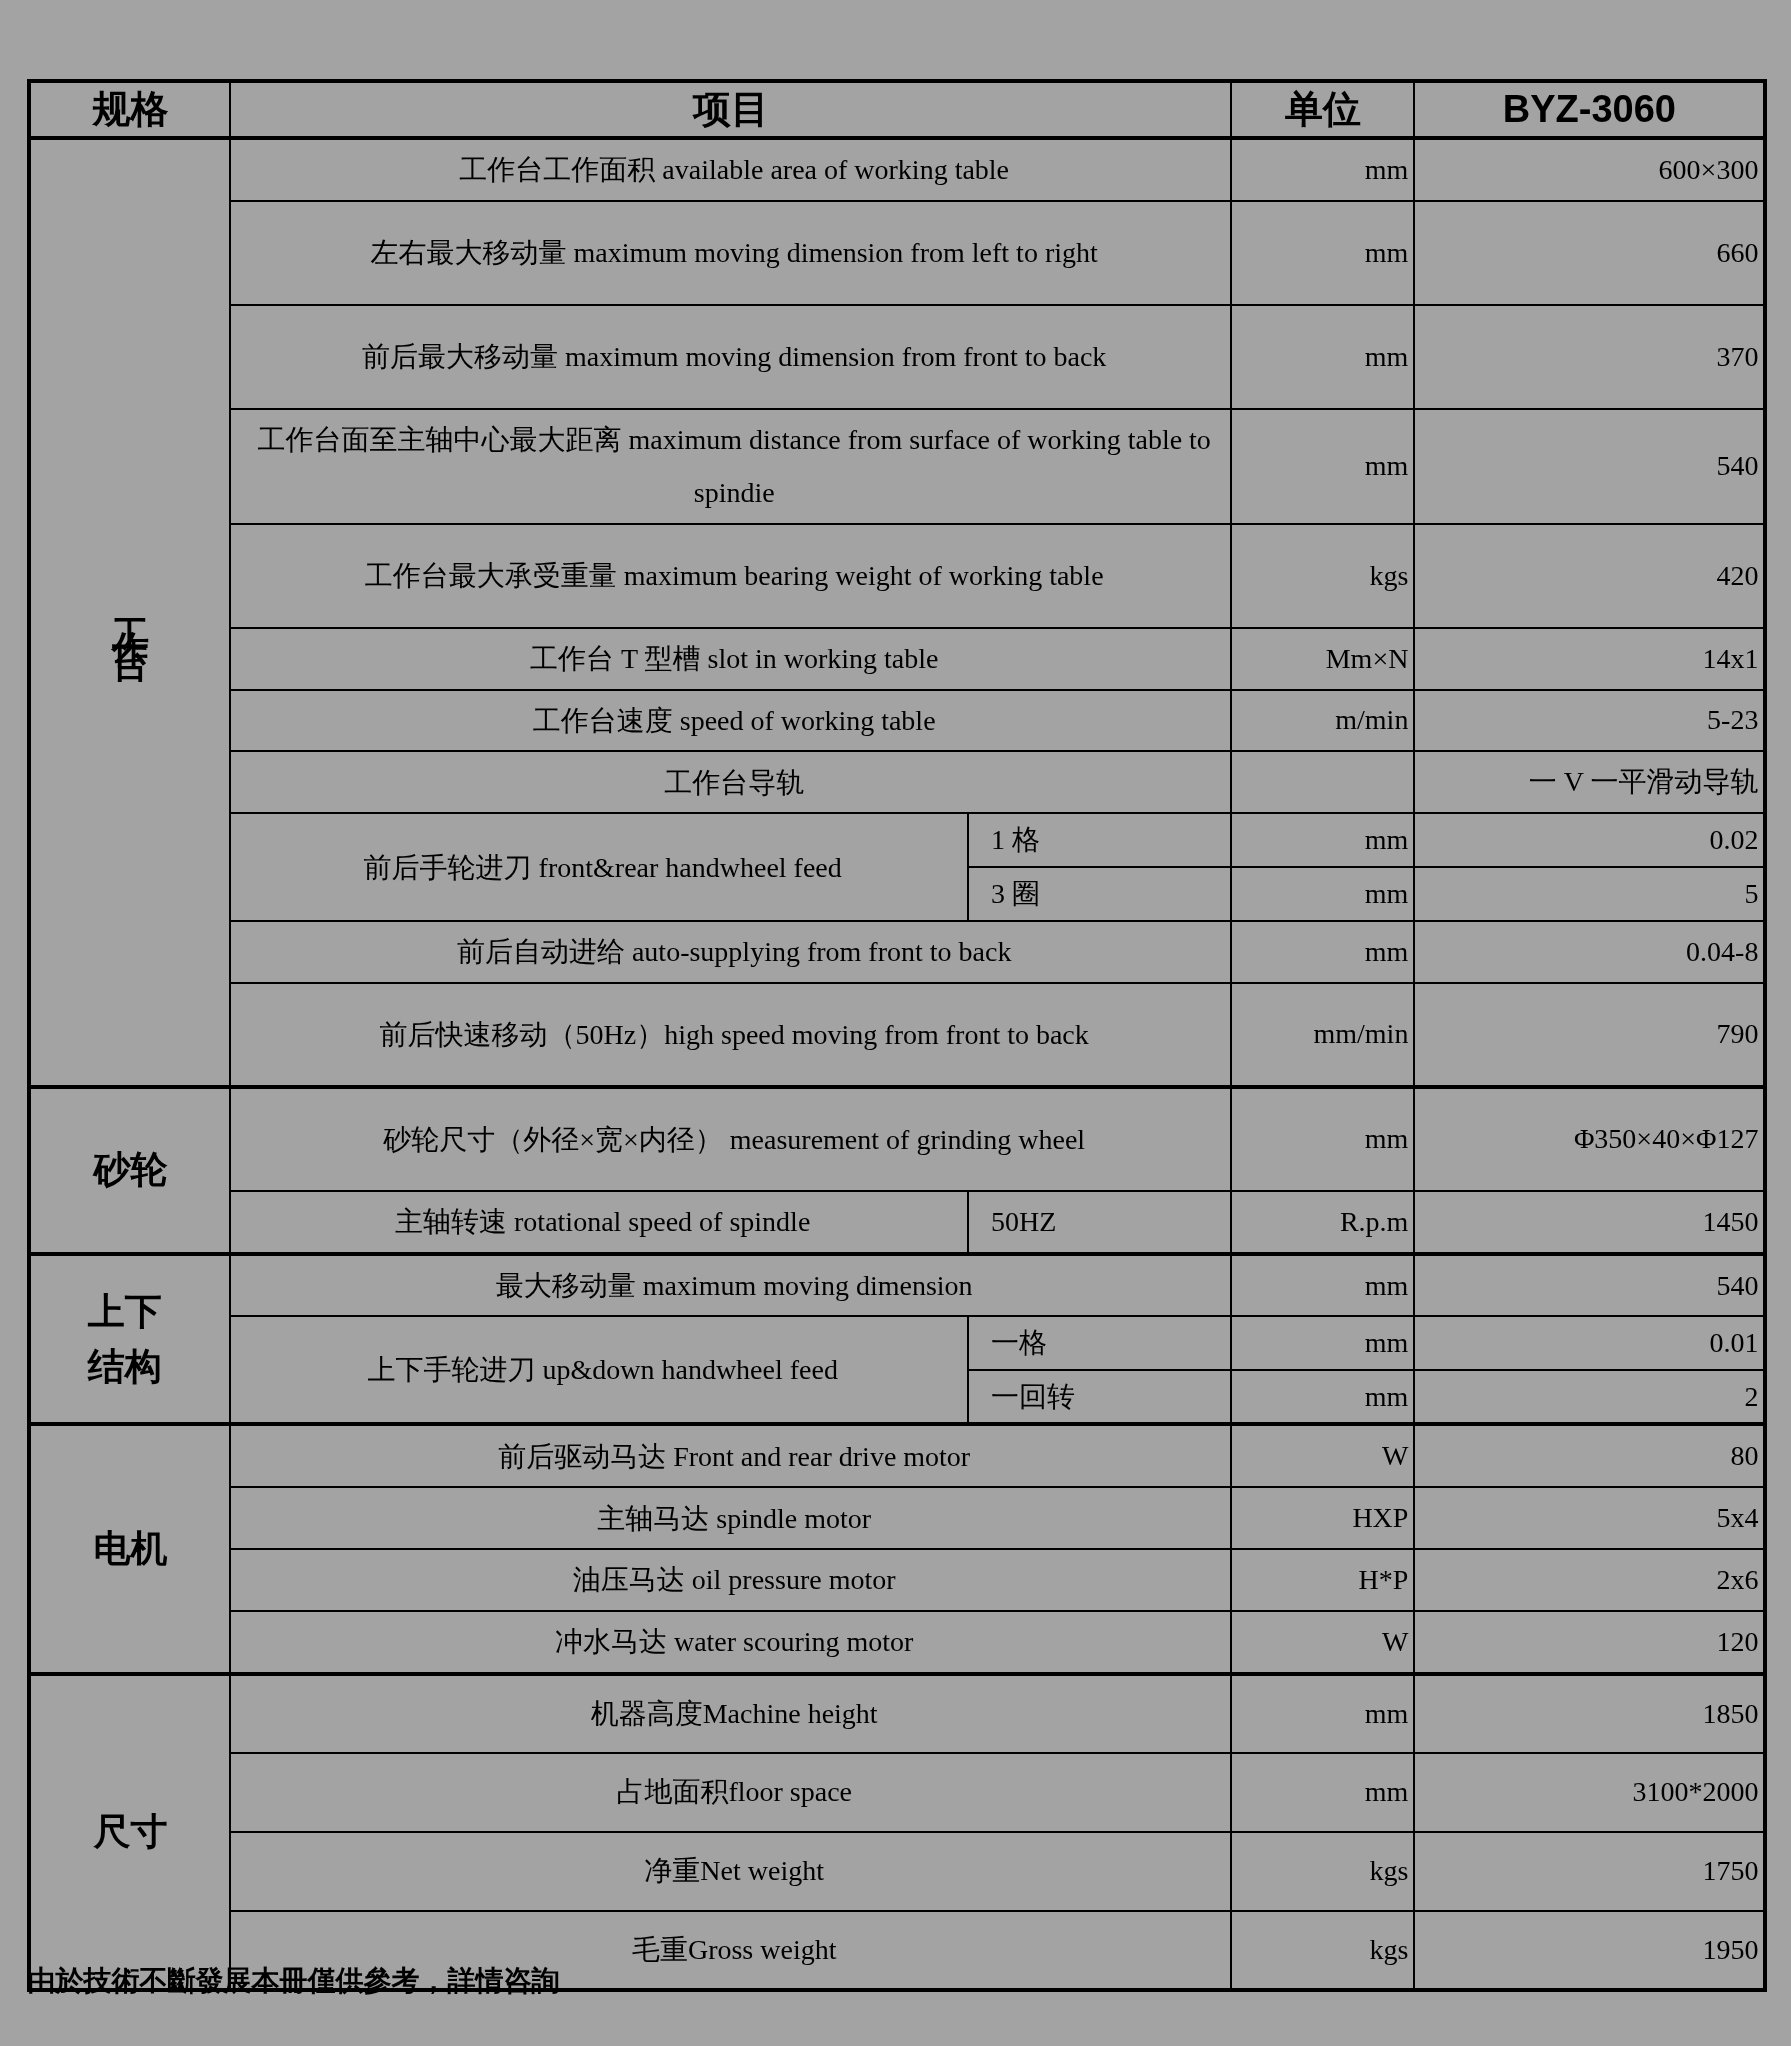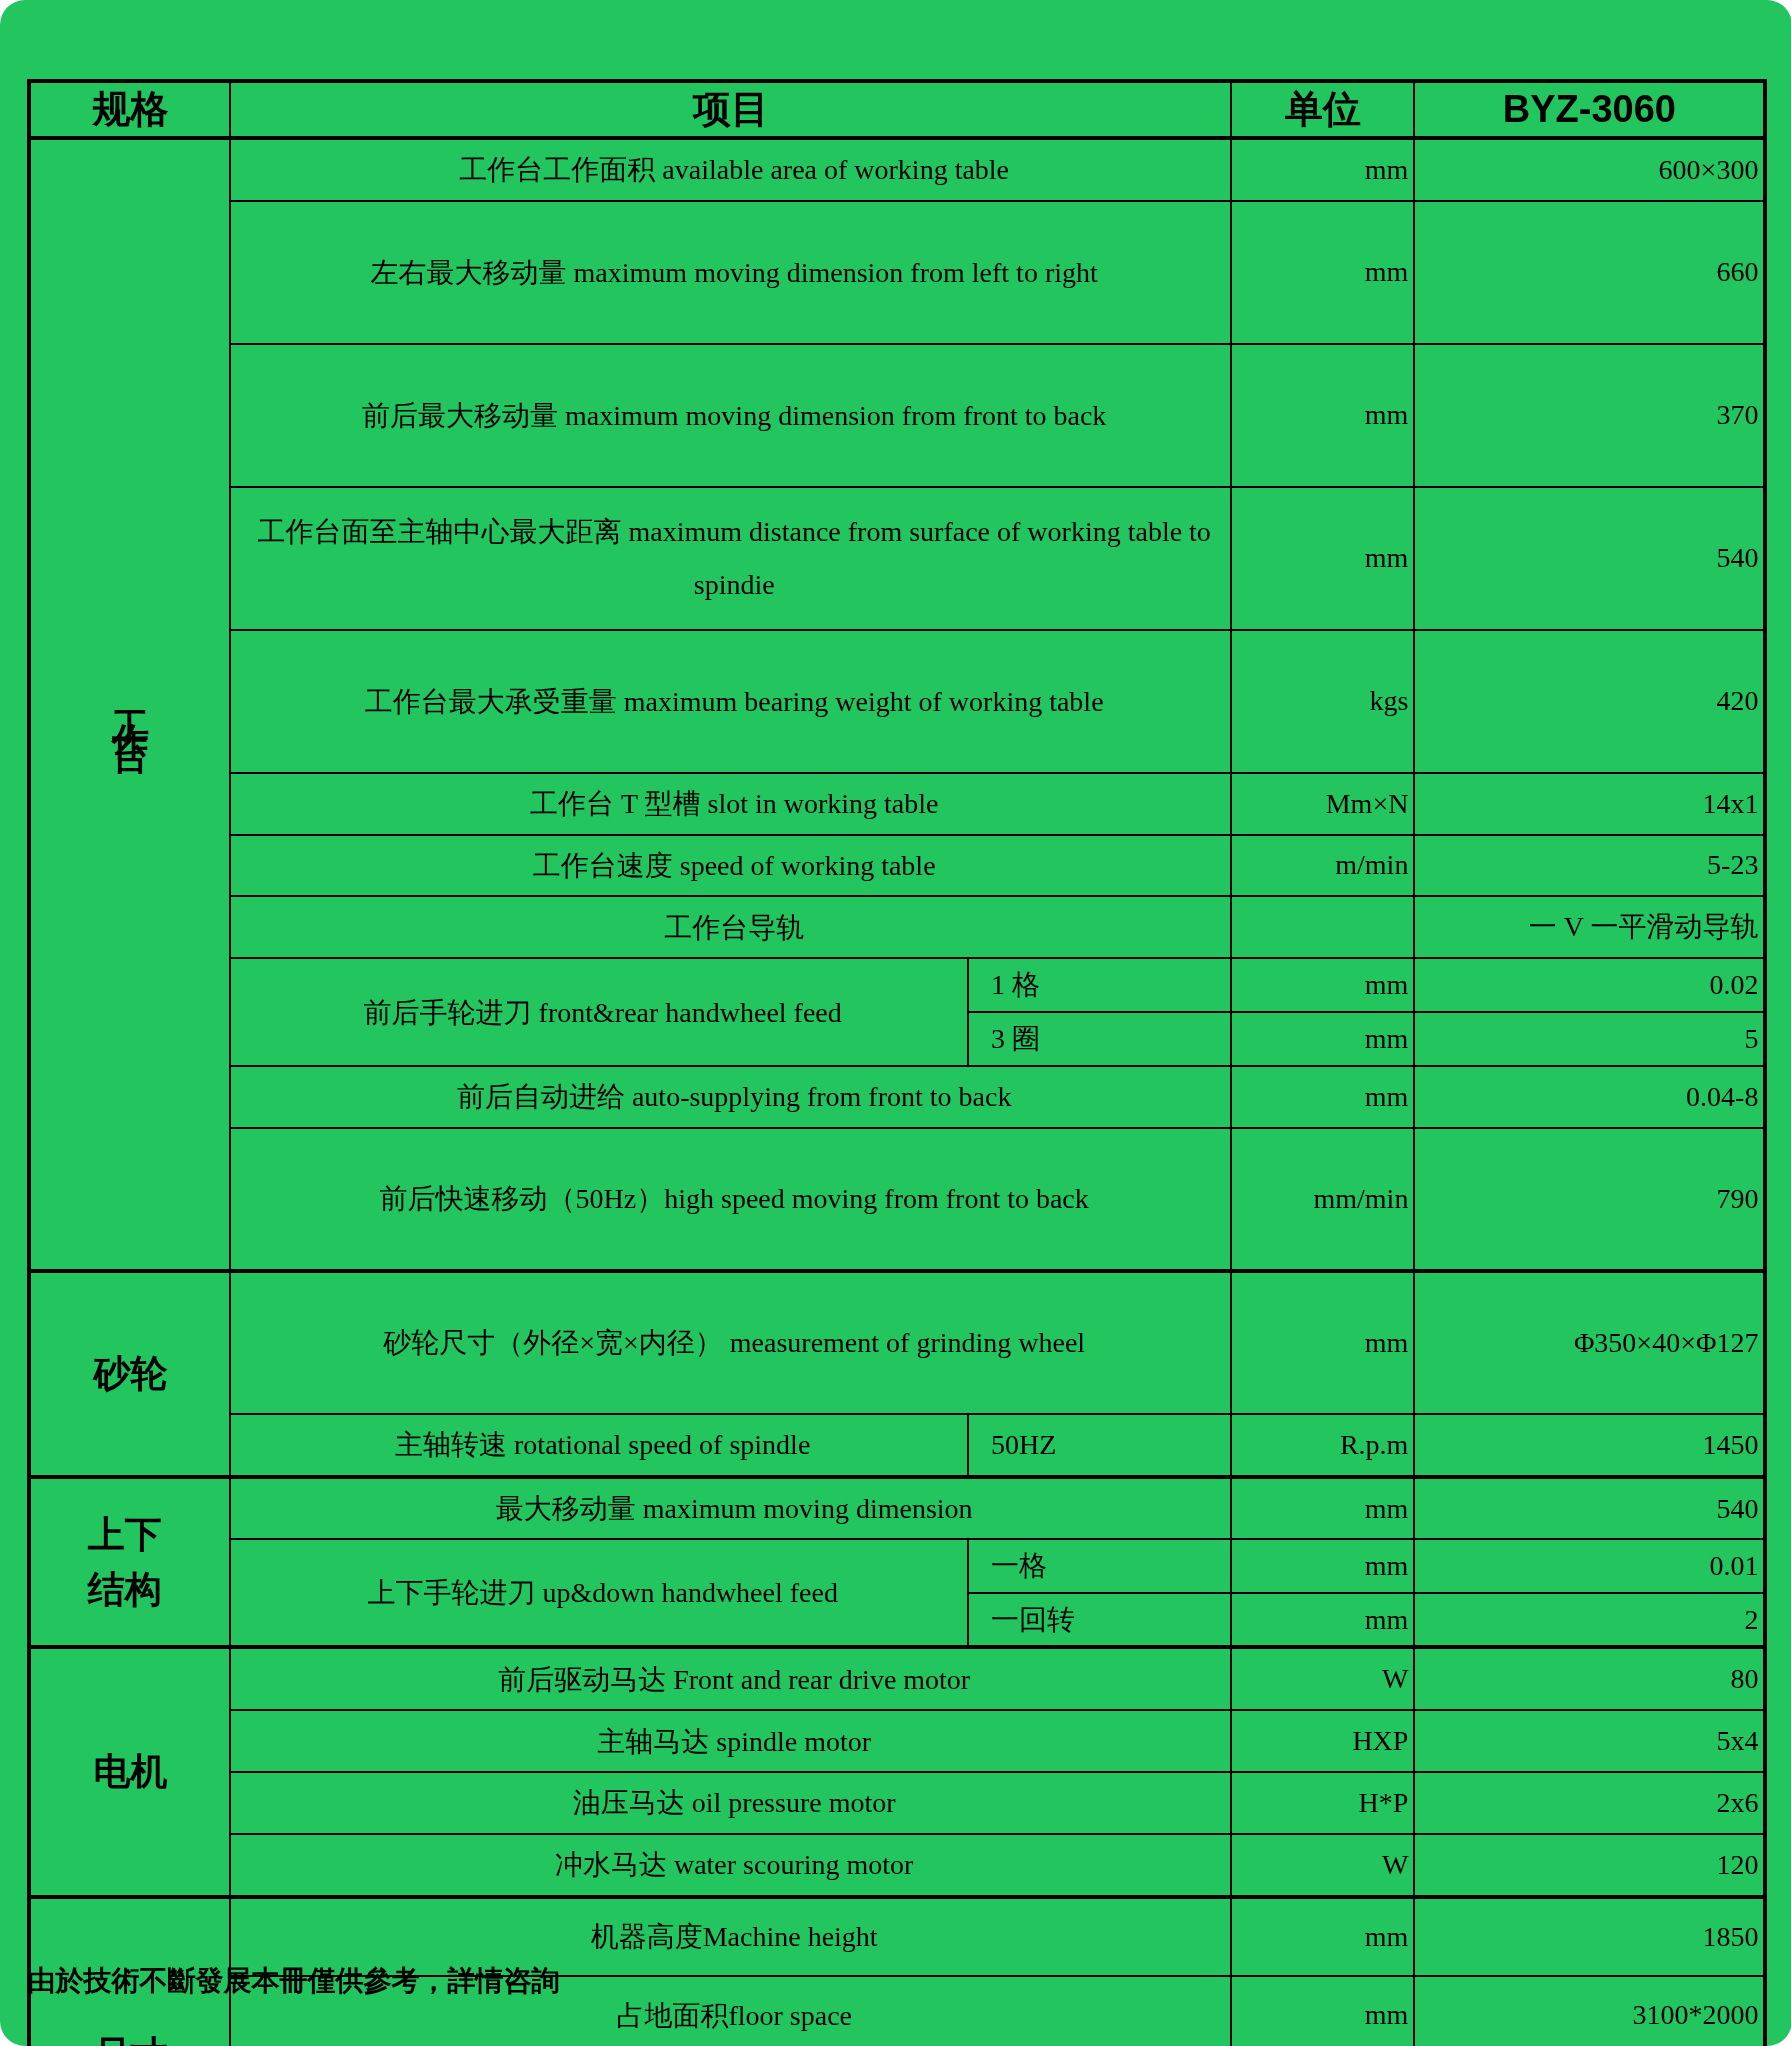--- a/index.html
+++ b/index.html
@@ -1,23 +1,22 @@
 <!DOCTYPE html>
 <html style="font-size:13.3px"><head>
 <meta charset="utf-8">
 <style>
   html,body { margin:0; padding:0; background:#ffffff; }
   .page {
     position: relative;
     width: 1792px;
     height: 2046px;
-    background: #22c55e;
+    background: #a3a3a3;
     color: #000000;
     font-family: "Liberation Serif", "DejaVu Serif", serif;
-    border-radius: 25px;
   }
   table.spec {
     position: absolute;
     left: 27.4px;
     top: 79px;
     width: 1736px;
     border-collapse: collapse;
     table-layout: fixed;
     border: 4.2px solid #000;
   }
@@ -73,21 +72,21 @@
     top: 1962px;
     width: 1745px;
     font-family: "Liberation Sans", "DejaVu Sans", sans-serif;
     font-weight: bold;
     font-size: 28px;
     color: #000;
     text-align: left;
   }
   tr.rh-hdr  { height: 56px; }
   tr.rh-r1   { height: 58px; }
-  tr.rh-d    { height: 143px; }
+  tr.rh-d    { height: 104px; }
   tr.rh-s    { height: 54px; }
   tr.rh-m    { height: 79px; }
 </style>
 </head>
 <body>
 
 <div class="page">
 
   <table class="spec">
     <colgroup>

